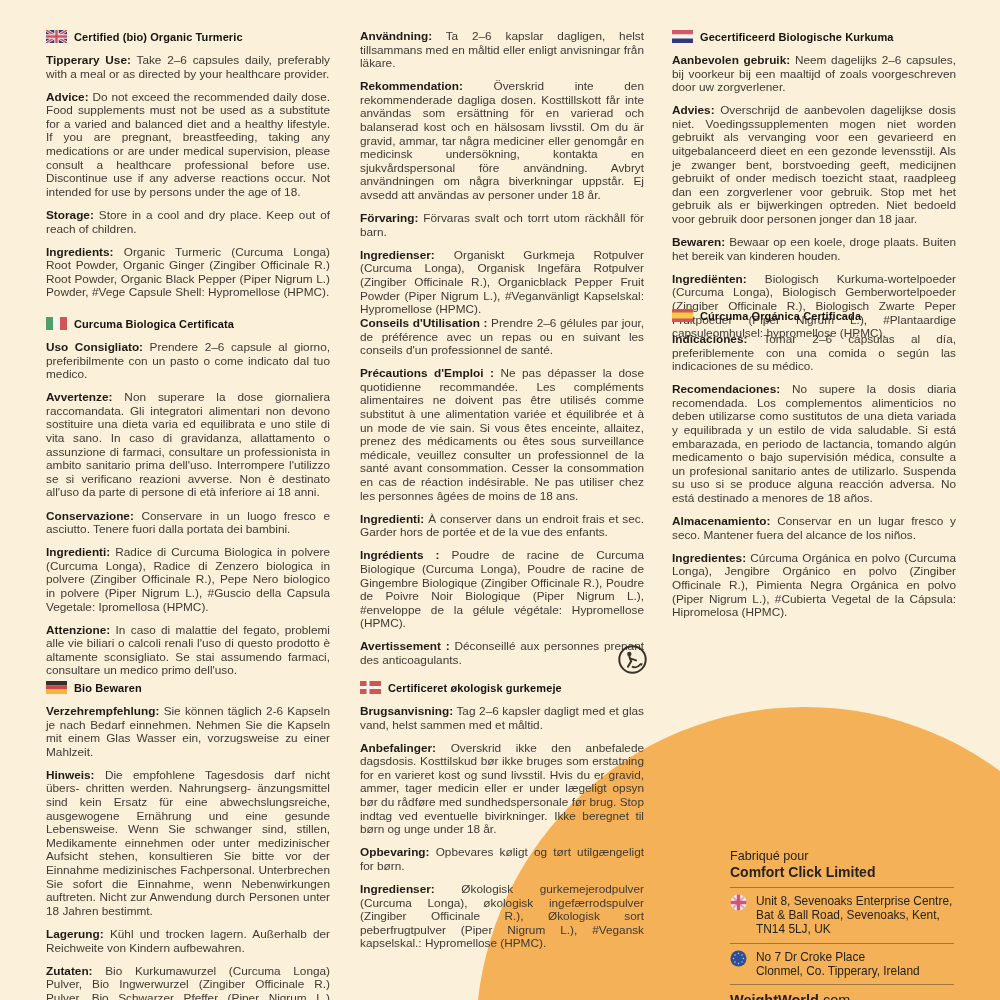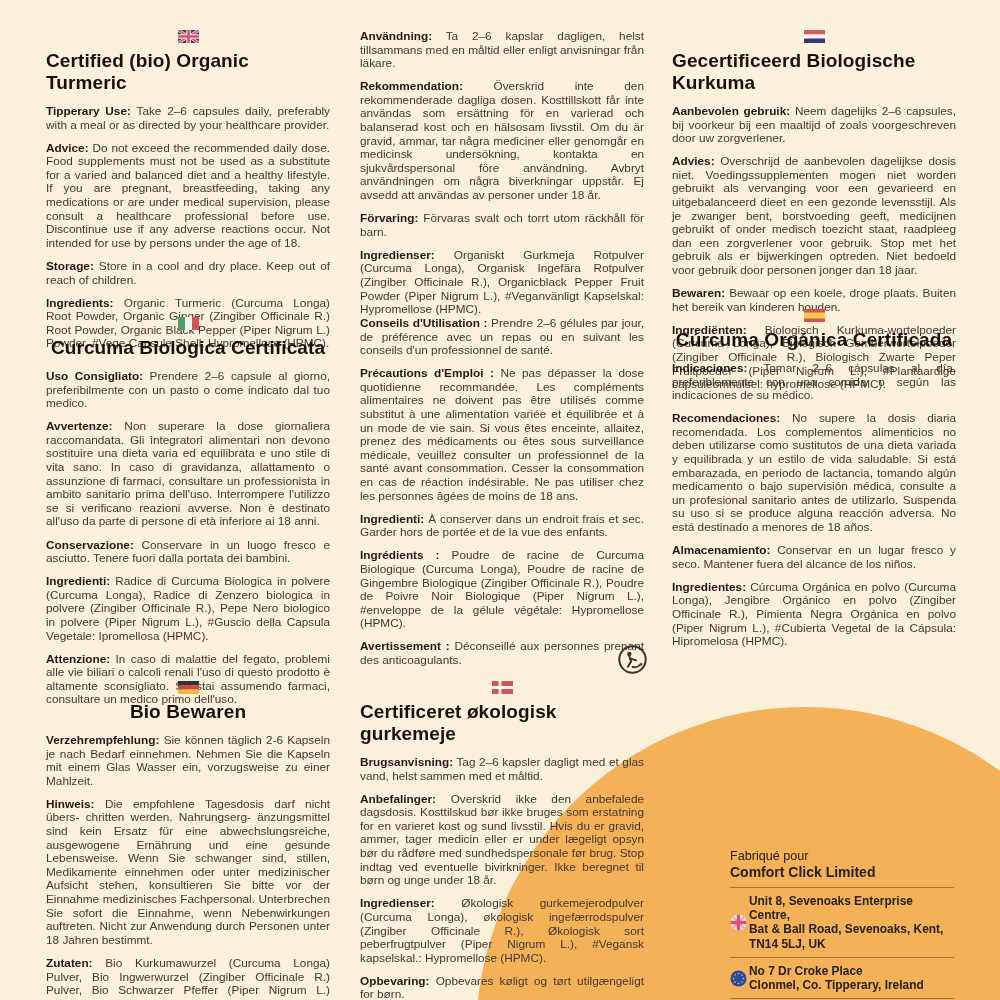--- a/index.html
+++ b/index.html
@@ -9,33 +9,33 @@
     font-family:"Liberation Sans",sans-serif;
     -webkit-font-smoothing:antialiased;
   }
   .accent-circle{
     position:absolute;left:476px;top:707px;width:658px;height:658px;
     border-radius:50%;background:#F5B158;
   }
   .sec{position:absolute;color:#3E3A33}
   .sec h2{
     display:flex;align-items:center;gap:7px;margin:0 0 11px 0;
-    font-size:19px;font-weight:bold;color:#16130F;letter-spacing:.1px;flex-direction:column;
+    font-size:11px;font-weight:bold;color:#16130F;letter-spacing:.1px;
   }
   .flag{display:inline-flex;flex:none;line-height:0}
   .flag svg{display:block}
   .flag-group{display:inline-flex;gap:3px;flex:none}
   .sec p{margin:0 0 9.5px 0;font-size:11.8px;line-height:13.6px;text-align:justify}
   .sec p b{color:#1E1B16}
   .footer{position:absolute;left:730px;top:849px;width:224px;color:#26221B}
   .footer .made-for{font-size:12.6px;line-height:15px}
   .footer .company{font-size:14px;font-weight:bold;line-height:17px;margin-bottom:6px}
   .addr-row{
-    display:flex;gap:2px;align-items:center;
-    border-top:1px solid rgba(62,48,22,.45);padding:6px 0;font-weight:bold;
+    display:flex;gap:9px;
+    border-top:1px solid rgba(62,48,22,.45);padding:6px 0;
   }
   .addr{font-size:11.9px;line-height:14.2px}
   .site{border-top:1px solid rgba(62,48,22,.45);padding-top:7px;font-size:14.5px}
   .site .b{font-weight:bold}
   .triman{position:absolute;left:617px;top:644px;width:31px;height:31px}
 </style>
 </head>
 <body>
 
 <div class="accent-circle"></div>
@@ -132,38 +132,39 @@
         <svg width="21" height="13" viewBox="0 0 42 26">
           <rect width="42" height="9" fill="#33312F"></rect>
           <rect y="9" width="42" height="8" fill="#D04545"></rect>
           <rect y="17" width="42" height="9" fill="#F6B73F"></rect>
         </svg>
       </span>
     <span>Bio Bewaren</span>
   </h2>
   <p><b>Verzehrempfehlung:</b> <span>Sie können täglich 2-6 Kapseln je nach Bedarf einnehmen. Nehmen Sie die Kapseln mit einem Glas Wasser ein, vorzugsweise zu einer Mahlzeit.</span></p>
   <p><b>Hinweis:</b> <span>Die empfohlene Tagesdosis darf nicht übers- chritten werden. Nahrungserg- änzungsmittel sind kein Ersatz für eine abwechslungsreiche, ausgewogene Ernährung und eine gesunde Lebensweise. Wenn Sie schwanger sind, stillen, Medikamente einnehmen oder unter medizinischer Aufsicht stehen, konsultieren Sie bitte vor der Einnahme medizinisches Fachpersonal. Unterbrechen Sie sofort die Einnahme, wenn Nebenwirkungen auftreten. Nicht zur Anwendung durch Personen unter 18 Jahren bestimmt.</span></p>
+  <p><b>Lagerung:</b> <span>Kühl und trocken lagern. Außerhalb der Reichweite von Kindern aufbewahren.</span></p>
   <p><b>Zutaten:</b> <span>Bio Kurkumawurzel (Curcuma Longa) Pulver, Bio Ingwerwurzel (Zingiber Officinale R.) Pulver, Bio Schwarzer Pfeffer (Piper Nigrum L.) Pulver, #Pflanzliche Kapselhülle: Hypromellose (HPMC).</span></p>
 </div>
 
 <div class="sec" id="sec-da" style="left:360px;top:681px;width:284px">
   <h2>
     <span class="flag">
         <svg width="21" height="13" viewBox="0 0 42 26">
           <rect width="42" height="26" fill="#D05555"></rect>
           <rect x="13" width="6" height="26" fill="#F6F3EC"></rect>
           <rect y="10" width="42" height="6" fill="#F6F3EC"></rect>
         </svg>
       </span>
     <span>Certificeret økologisk gurkemeje</span>
   </h2>
   <p><b>Brugsanvisning:</b> <span>Tag 2–6 kapsler dagligt med et glas vand, helst sammen med et måltid.</span></p>
   <p><b>Anbefalinger:</b> <span>Overskrid ikke den anbefalede dagsdosis. Kosttilskud bør ikke bruges som erstatning for en varieret kost og sund livsstil. Hvis du er gravid, ammer, tager medicin eller er under lægeligt opsyn bør du rådføre med sundhedspersonale før brug. Stop indtag ved eventuelle bivirkninger. Ikke beregnet til børn og unge under 18 år.</span></p>
+  <p><b>Opbevaring:</b> <span>Opbevares køligt og tørt utilgængeligt for børn.</span></p>
   <p><b>Ingredienser:</b> <span>Økologisk gurkemejerodpulver (Curcuma Longa), økologisk ingefærrodspulver (Zingiber Officinale R.), Økologisk sort peberfrugtpulver (Piper Nigrum L.), #Vegansk kapselskal.: Hypromellose (HPMC).</span></p>
-  <p><b>Opbevaring:</b> <span>Opbevares køligt og tørt utilgængeligt for børn.</span></p>
 </div>
 
 <div class="triman">
   <svg width="31" height="31" viewBox="0 0 34 34">
     <circle cx="17" cy="17" r="14.5" fill="none" stroke="#3A332B" stroke-width="2.2"></circle>
     <circle cx="13.5" cy="11" r="2.4" fill="#3A332B"></circle>
     <path d="M13.5 13.5 L15.5 19 L12 25" stroke="#3A332B" stroke-width="2.2" fill="none" stroke-linecap="round"></path>
     <path d="M15 16 L21 18" stroke="#3A332B" stroke-width="2" stroke-linecap="round"></path>
     <path d="M17 25 q5 2 8.5 -2.5" stroke="#3A332B" stroke-width="2" fill="none" stroke-linecap="round"></path>
     <path d="M26.5 24.5 l-1.5 -3.5 l3.5 0.5 z" fill="#3A332B"></path>

